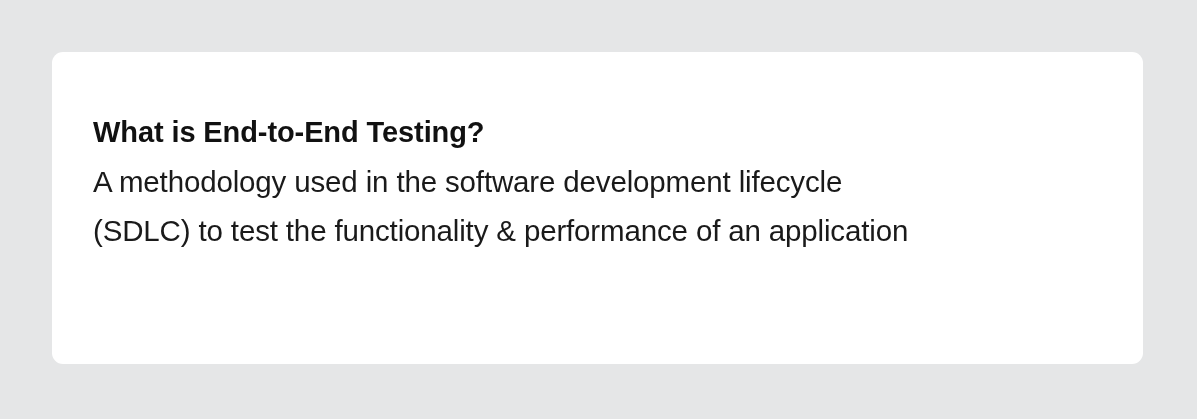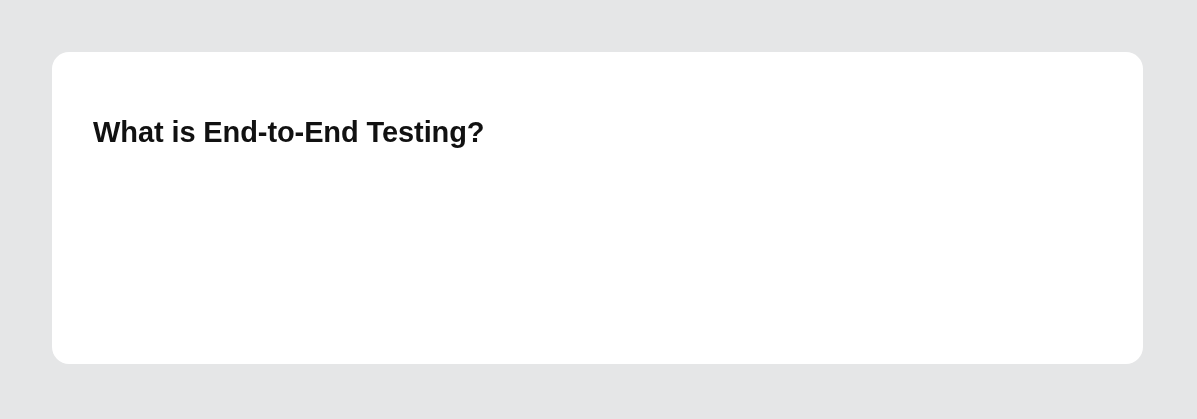--- a/index.html
+++ b/index.html
@@ -25,21 +25,21 @@
   }
 
   
   .card {
     position: absolute;
     left: 52px;
     top: 52px;
     width: 1091px;
     height: 312px;
     background: #ffffff;
-    border-radius: 17px;
+    border-radius: 11px;
     box-sizing: border-box;
     overflow: hidden;
   }
 
   .card-inner {
     position: absolute;
     left: 41px;
     top: 56px;
     right: 40px;
   }
@@ -74,18 +74,20 @@
 <body>
 
 <div class="stage">
 
   <div class="card">
     <div class="card-inner">
 
       <h2 class="definition-title">What is End-to-End Testing?</h2>
 
       <p class="definition-body">
+        <span class="line">A methodology used in the software development lifecycle</span>
+        <span class="line">(SDLC) to test the functionality &amp; performance of an application</span>
       </p>
 
     </div>
   </div>
 
 </div>
 
 </body></html>

